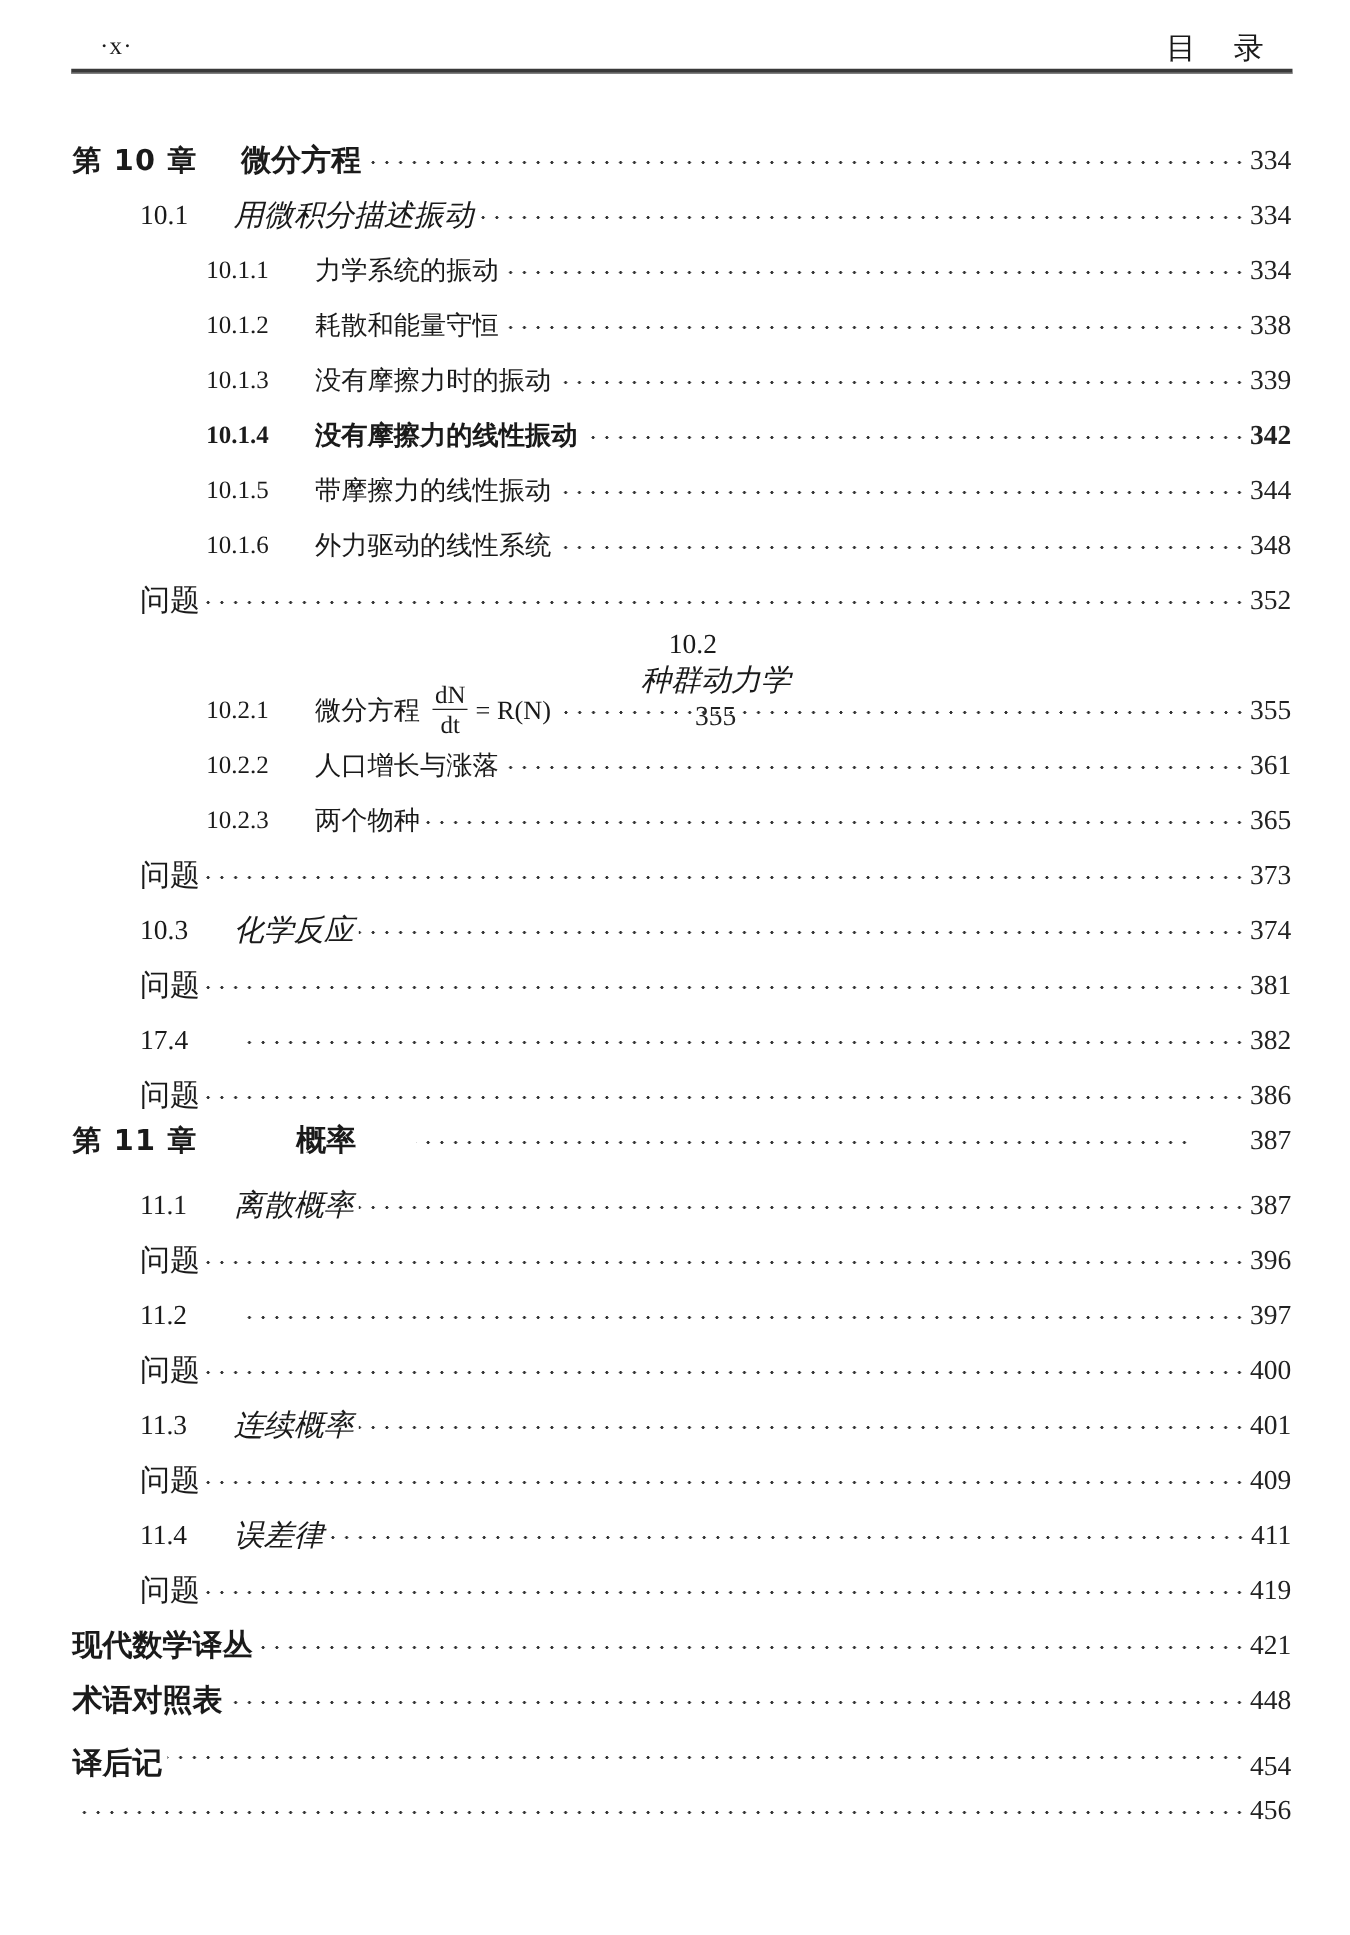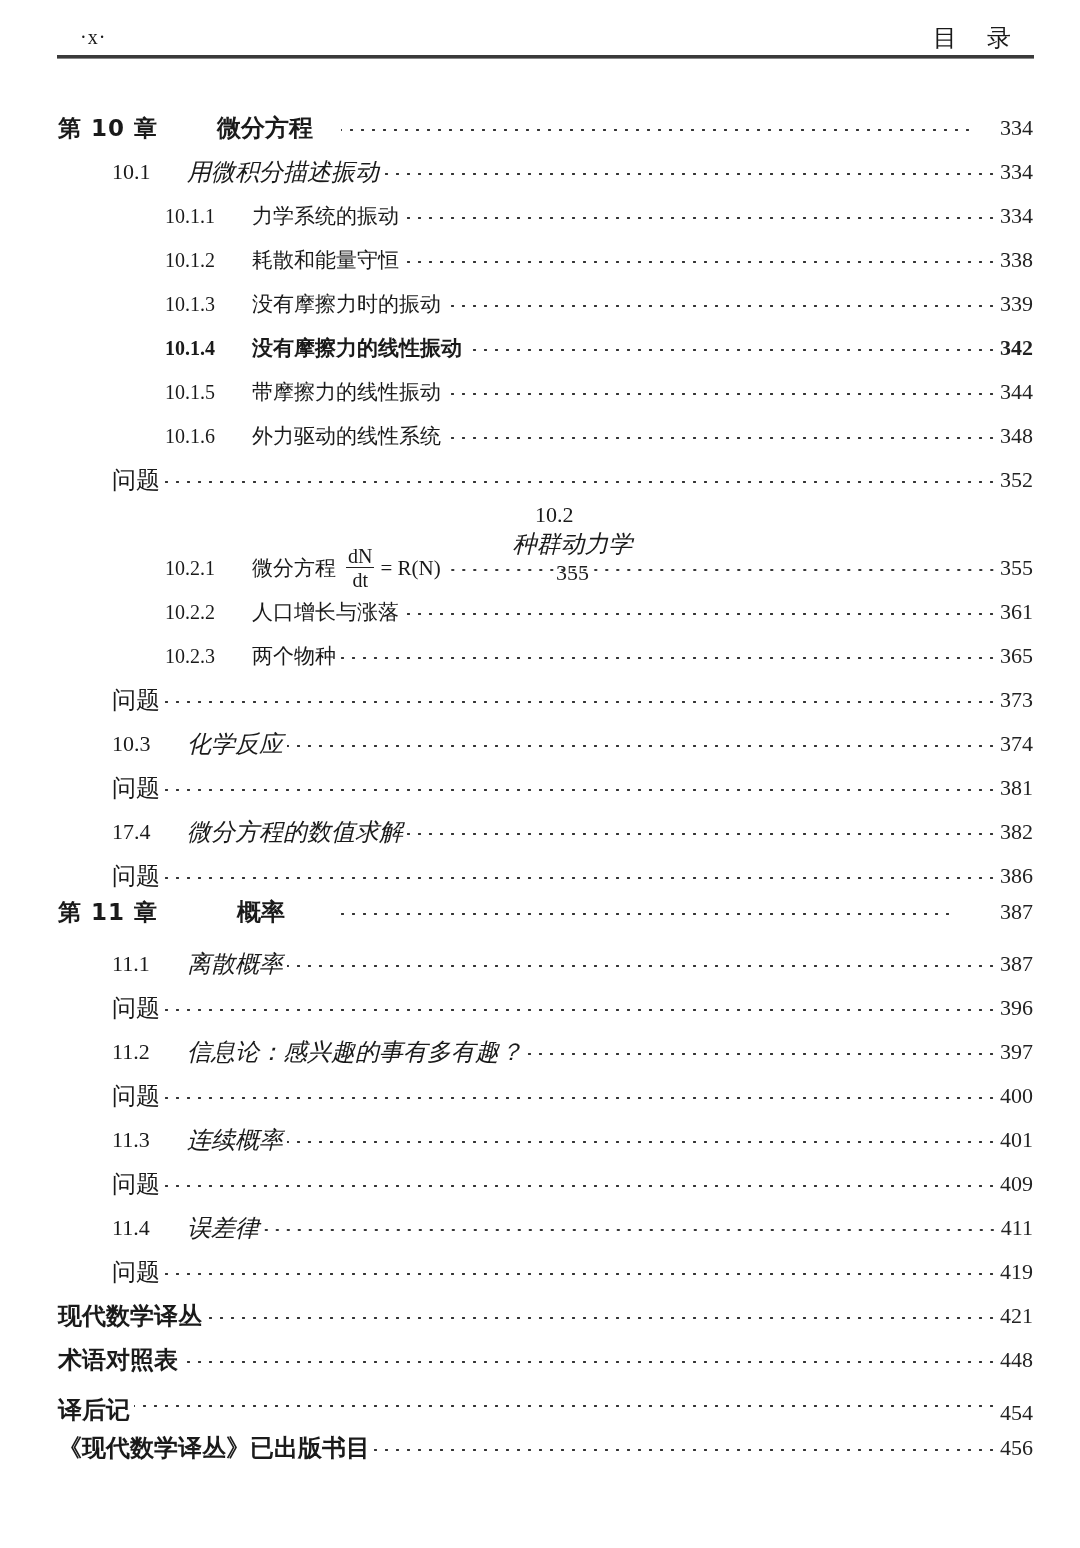--- a/index.html
+++ b/index.html
@@ -46,21 +46,21 @@
 </head>
 <body>
 
 <div class="header">
   <span class="folio">·x·</span>
   <span class="running-title">目录</span>
 </div>
 <div class="rule"></div>
 
 <div class="toc" id="toc">
-    <div class="row lvl-chapter" style="top: 0px; gap: 24px;">
+    <div class="row lvl-chapter" style="top: 0px;">
       <span class="num">第 10 章</span>
       <span class="title">
         <span>微分方程</span>
       </span>
       <span class="leader"></span>
       <span class="page">334</span>
     </div>
     <div class="row lvl-section" style="top: 44px;">
       <span class="num">10.1</span>
       <span class="title">
@@ -178,23 +178,20 @@
     </div>
     <div class="row lvl-problems" style="top: 660px;">
       <span class="title">
         <span>问题</span>
       </span>
       <span class="leader"></span>
       <span class="page">381</span>
     </div>
     <div class="row lvl-section" style="top: 704px;">
       <span class="num">17.4</span>
-      <span class="title">
-        <span>微分方程的数值求解</span>
-      </span>
       <span class="leader"></span>
       <span class="page">382</span>
     </div>
     <div class="row lvl-problems" style="top: 748px;">
       <span class="title">
         <span>问题</span>
       </span>
       <span class="leader"></span>
       <span class="page">386</span>
     </div>
@@ -216,23 +213,20 @@
     </div>
     <div class="row lvl-problems" style="top: 880px;">
       <span class="title">
         <span>问题</span>
       </span>
       <span class="leader"></span>
       <span class="page">396</span>
     </div>
     <div class="row lvl-section" style="top: 924px;">
       <span class="num">11.2</span>
-      <span class="title">
-        <span>信息论：感兴趣的事有多有趣？</span>
-      </span>
       <span class="leader"></span>
       <span class="page">397</span>
     </div>
     <div class="row lvl-problems" style="top: 968px;">
       <span class="title">
         <span>问题</span>
       </span>
       <span class="leader"></span>
       <span class="page">400</span>
     </div>
@@ -281,19 +275,16 @@
       <span class="page">448</span>
     </div>
     <div class="row lvl-front" style="top: 1276px; align-items: flex-end;">
       <span class="title">
         <span>译后记</span>
       </span>
       <span class="leader"></span>
       <span class="page">454</span>
     </div>
     <div class="row lvl-front" style="top: 1320px;">
-      <span class="title">
-        <span>《现代数学译丛》已出版书目</span>
-      </span>
       <span class="leader"></span>
       <span class="page">456</span>
     </div>
   </div>
 
 </body></html>

